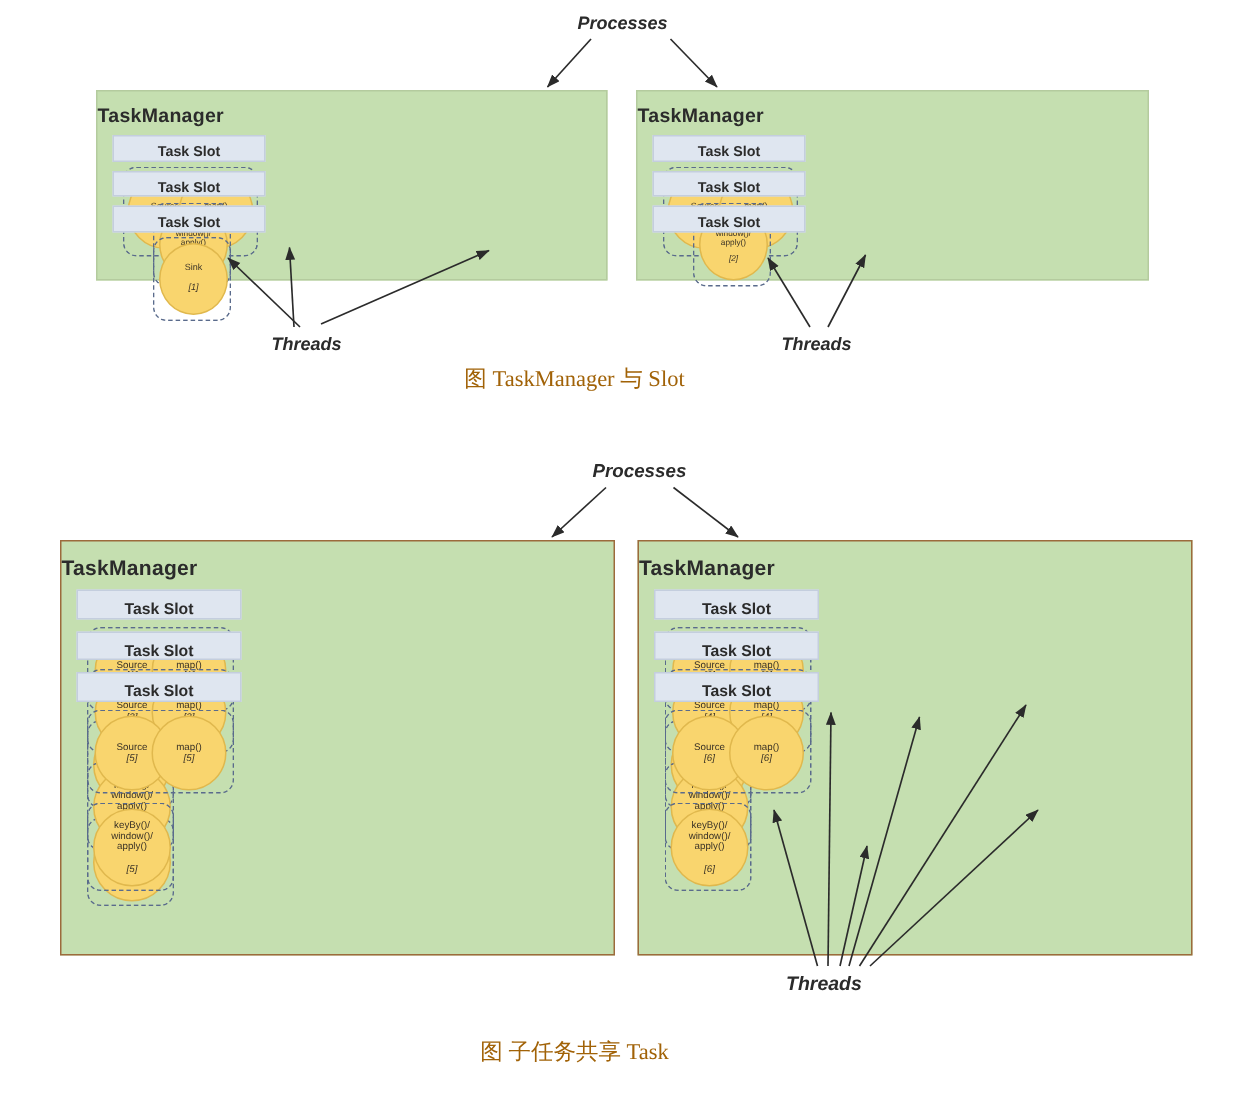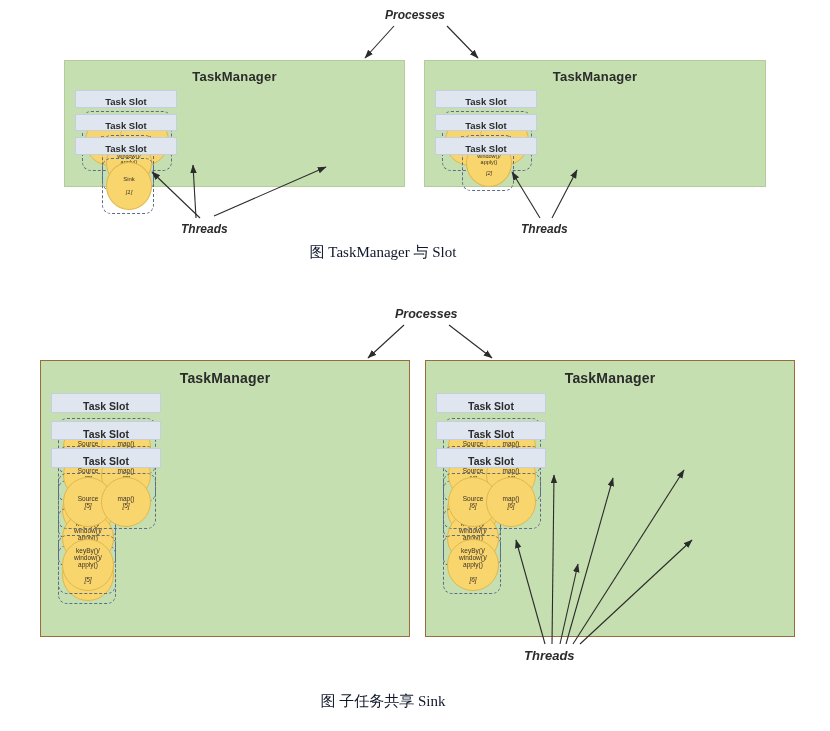--- a/index.html
+++ b/index.html
@@ -12,21 +12,20 @@
 
   
   .taskmanager{
     position:absolute;
     background:#c5dfb0;
     box-sizing:border-box;
   }
   .tm-d1{border:1px solid #b4cb9e;}
   .tm-d2{border:1.5px solid #9c6b3c;}
   .tm-title{
-    text-align:center;
     color:#2b2b2b;
     font-weight:600;
     letter-spacing:.2px;
     line-height:1;
   }
   .slots{position:absolute;display:flex;flex-direction:column;}
   .task-slot{
     background:#dfe6f0;
     border:1px solid #c4cede;
     box-sizing:border-box;
@@ -66,21 +65,21 @@
     color:#2b2b2b;
     white-space:nowrap;
   }
 
   
   .caption{
     position:absolute;
     width:766px;left:0;
     text-align:center;
     font-family:"Liberation Serif","DejaVu Serif",serif;
-    color:#0f172a;
+    color:#a16207;
   }
 </style>
 </head>
 <body>
 
 <div>
 
   <div class="taskmanager tm-d1" style="left:64px;top:60px;width:341px;height:127px;">
     <div class="tm-title" style="margin-top:9px;font-size:13px;">TaskManager</div>
   </div>
@@ -298,21 +297,21 @@
 apply()</span>
 <span class="idx">[6]</span></span>
         </div>
       </div>
     </div>
   </div>
 
   <div class="ann" style="left:395px;top:307px;font-size:12.5px;">Processes</div>
   <div class="ann" style="left:524px;top:648px;font-size:13px;">Threads</div>
 
-  <div class="caption" style="top:692px;font-size:15px;">图  子任务共享 Sink</div>
+  <div class="caption" style="top:692px;font-size:15px;">图  子任务共享 Task</div>
 </div>
 
 <svg class="svg-layer" viewBox="0 0 830 731">
   <defs>
     <marker id="ah" markerWidth="9" markerHeight="9" refX="7.5" refY="3" orient="auto" markerUnits="strokeWidth">
       <path d="M0,0 L8,3 L0,6 z" fill="#2b2b2b"></path>
     </marker>
   </defs>
   <g stroke="#2b2b2b" stroke-width="1.1" fill="none" marker-end="url(#ah)">
 

